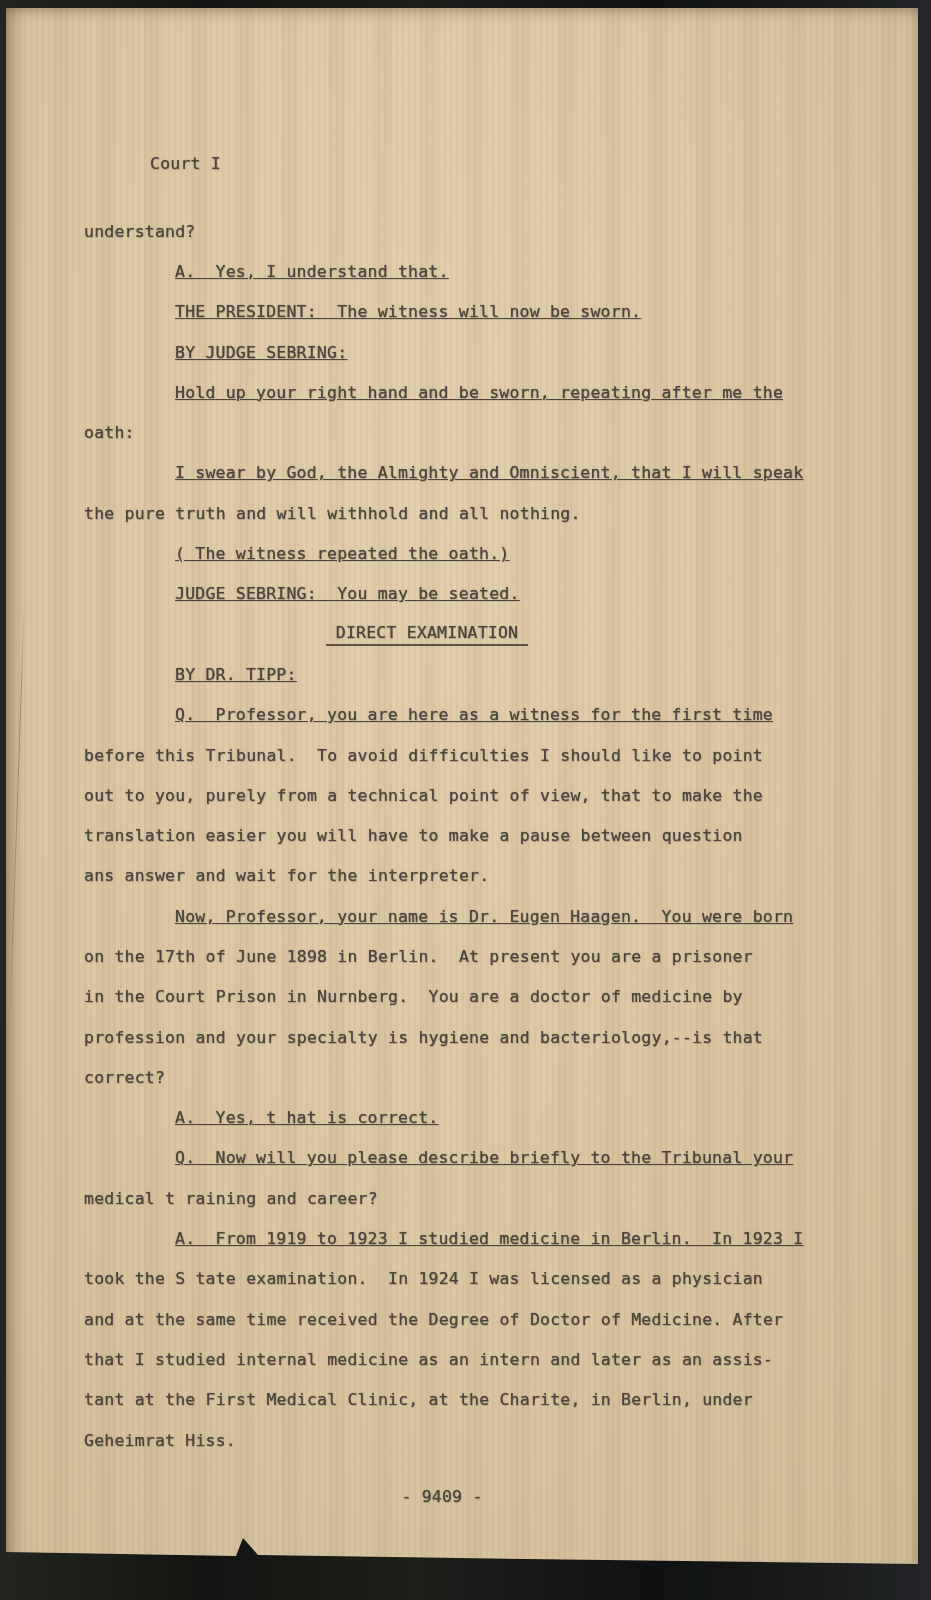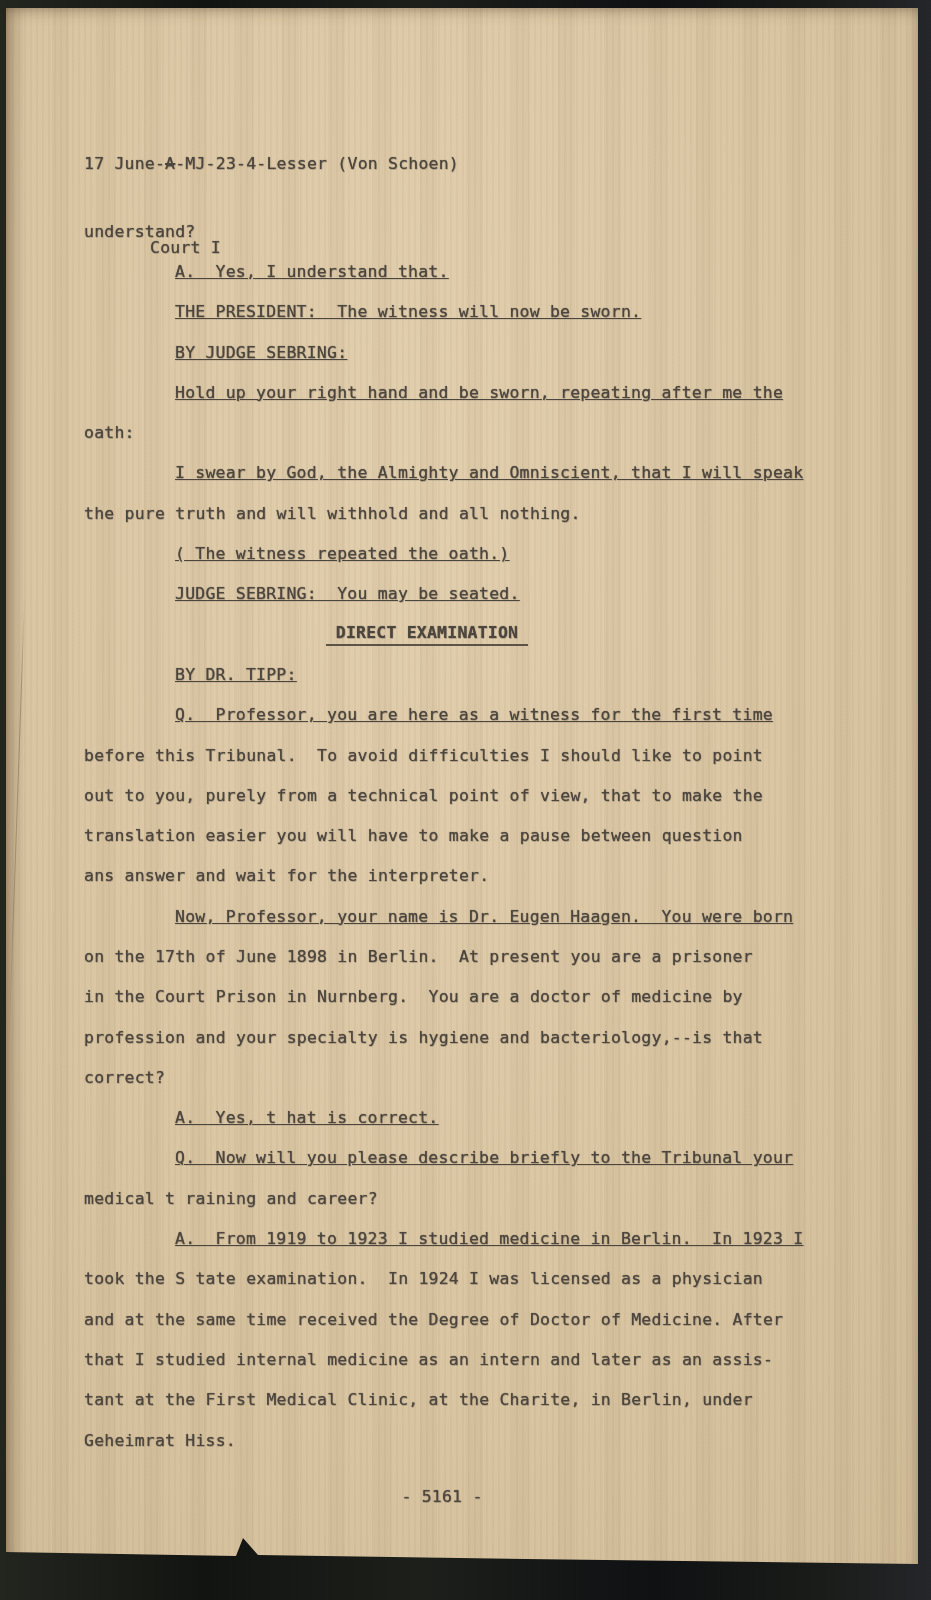--- a/index.html
+++ b/index.html
@@ -67,21 +67,20 @@
   .line {
     height: 40.3px;
     display: flex;
     align-items: center;
   }
   .line.indent { padding-left: 91px; text-decoration: underline; }
   .line.flush  { padding-left: 0; text-align: right; }
   .line.center {
     justify-content: center;
     padding-right: 30px;
-    font-weight: bold;
   }
   .line.center .line-text {
     border-bottom: 2px solid rgba(70,62,52,0.85);
     padding: 0 10px 2px 10px;
   }
 
   .page-number-block {
     position: absolute;
     left: 84px; top: 1482px;
     width: 716px;
@@ -91,19 +90,18 @@
   }
 </style>
 </head>
 <body>
 
 <div class="paper">
   <div class="crease"></div>
 </div>
 
 <div class="header-block typed">
-  <div><span>17 June-</span><span class="strike">A</span><span>-MJ-23-4-Lesser (Von Schoen)</span></div>
   <div class="header-line2">Court I</div>
 </div>
 
 <div class="body-block typed"><div class="line flush"><span class="line-text">understand?</span></div><div class="line indent"><span class="line-text">A.  Yes, I understand that.</span></div><div class="line indent"><span class="line-text">THE PRESIDENT:  The witness will now be sworn.</span></div><div class="line indent"><span class="line-text">BY JUDGE SEBRING:</span></div><div class="line indent"><span class="line-text">Hold up your right hand and be sworn, repeating after me the</span></div><div class="line flush"><span class="line-text">oath:</span></div><div class="line indent"><span class="line-text">I swear by God, the Almighty and Omniscient, that I will speak</span></div><div class="line flush"><span class="line-text">the pure truth and will withhold and all nothing.</span></div><div class="line indent"><span class="line-text">( The witness repeated the oath.)</span></div><div class="line indent"><span class="line-text">JUDGE SEBRING:  You may be seated.</span></div><div class="line center"><span class="line-text">DIRECT EXAMINATION</span></div><div class="line indent"><span class="line-text">BY DR. TIPP:</span></div><div class="line indent"><span class="line-text">Q.  Professor, you are here as a witness for the first time</span></div><div class="line flush"><span class="line-text">before this Tribunal.  To avoid difficulties I should like to point</span></div><div class="line flush"><span class="line-text">out to you, purely from a technical point of view, that to make the</span></div><div class="line flush"><span class="line-text">translation easier you will have to make a pause between question</span></div><div class="line flush"><span class="line-text">ans answer and wait for the interpreter.</span></div><div class="line indent"><span class="line-text">Now, Professor, your name is Dr. Eugen Haagen.  You were born</span></div><div class="line flush"><span class="line-text">on the 17th of June 1898 in Berlin.  At present you are a prisoner</span></div><div class="line flush"><span class="line-text">in the Court Prison in Nurnberg.  You are a doctor of medicine by</span></div><div class="line flush"><span class="line-text">profession and your specialty is hygiene and bacteriology,--is that</span></div><div class="line flush"><span class="line-text">correct?</span></div><div class="line indent"><span class="line-text">A.  Yes, t hat is correct.</span></div><div class="line indent"><span class="line-text">Q.  Now will you please describe briefly to the Tribunal your</span></div><div class="line flush"><span class="line-text">medical t raining and career?</span></div><div class="line indent"><span class="line-text">A.  From 1919 to 1923 I studied medicine in Berlin.  In 1923 I</span></div><div class="line flush"><span class="line-text">took the S tate examination.  In 1924 I was licensed as a physician</span></div><div class="line flush"><span class="line-text">and at the same time received the Degree of Doctor of Medicine. After</span></div><div class="line flush"><span class="line-text">that I studied internal medicine as an intern and later as an assis-</span></div><div class="line flush"><span class="line-text">tant at the First Medical Clinic, at the Charite, in Berlin, under</span></div><div class="line flush"><span class="line-text">Geheimrat Hiss.</span></div></div>
 
-<div class="page-number-block typed">- 5161 -</div>
+<div class="page-number-block typed">- 9409 -</div>
 
 </body></html>

